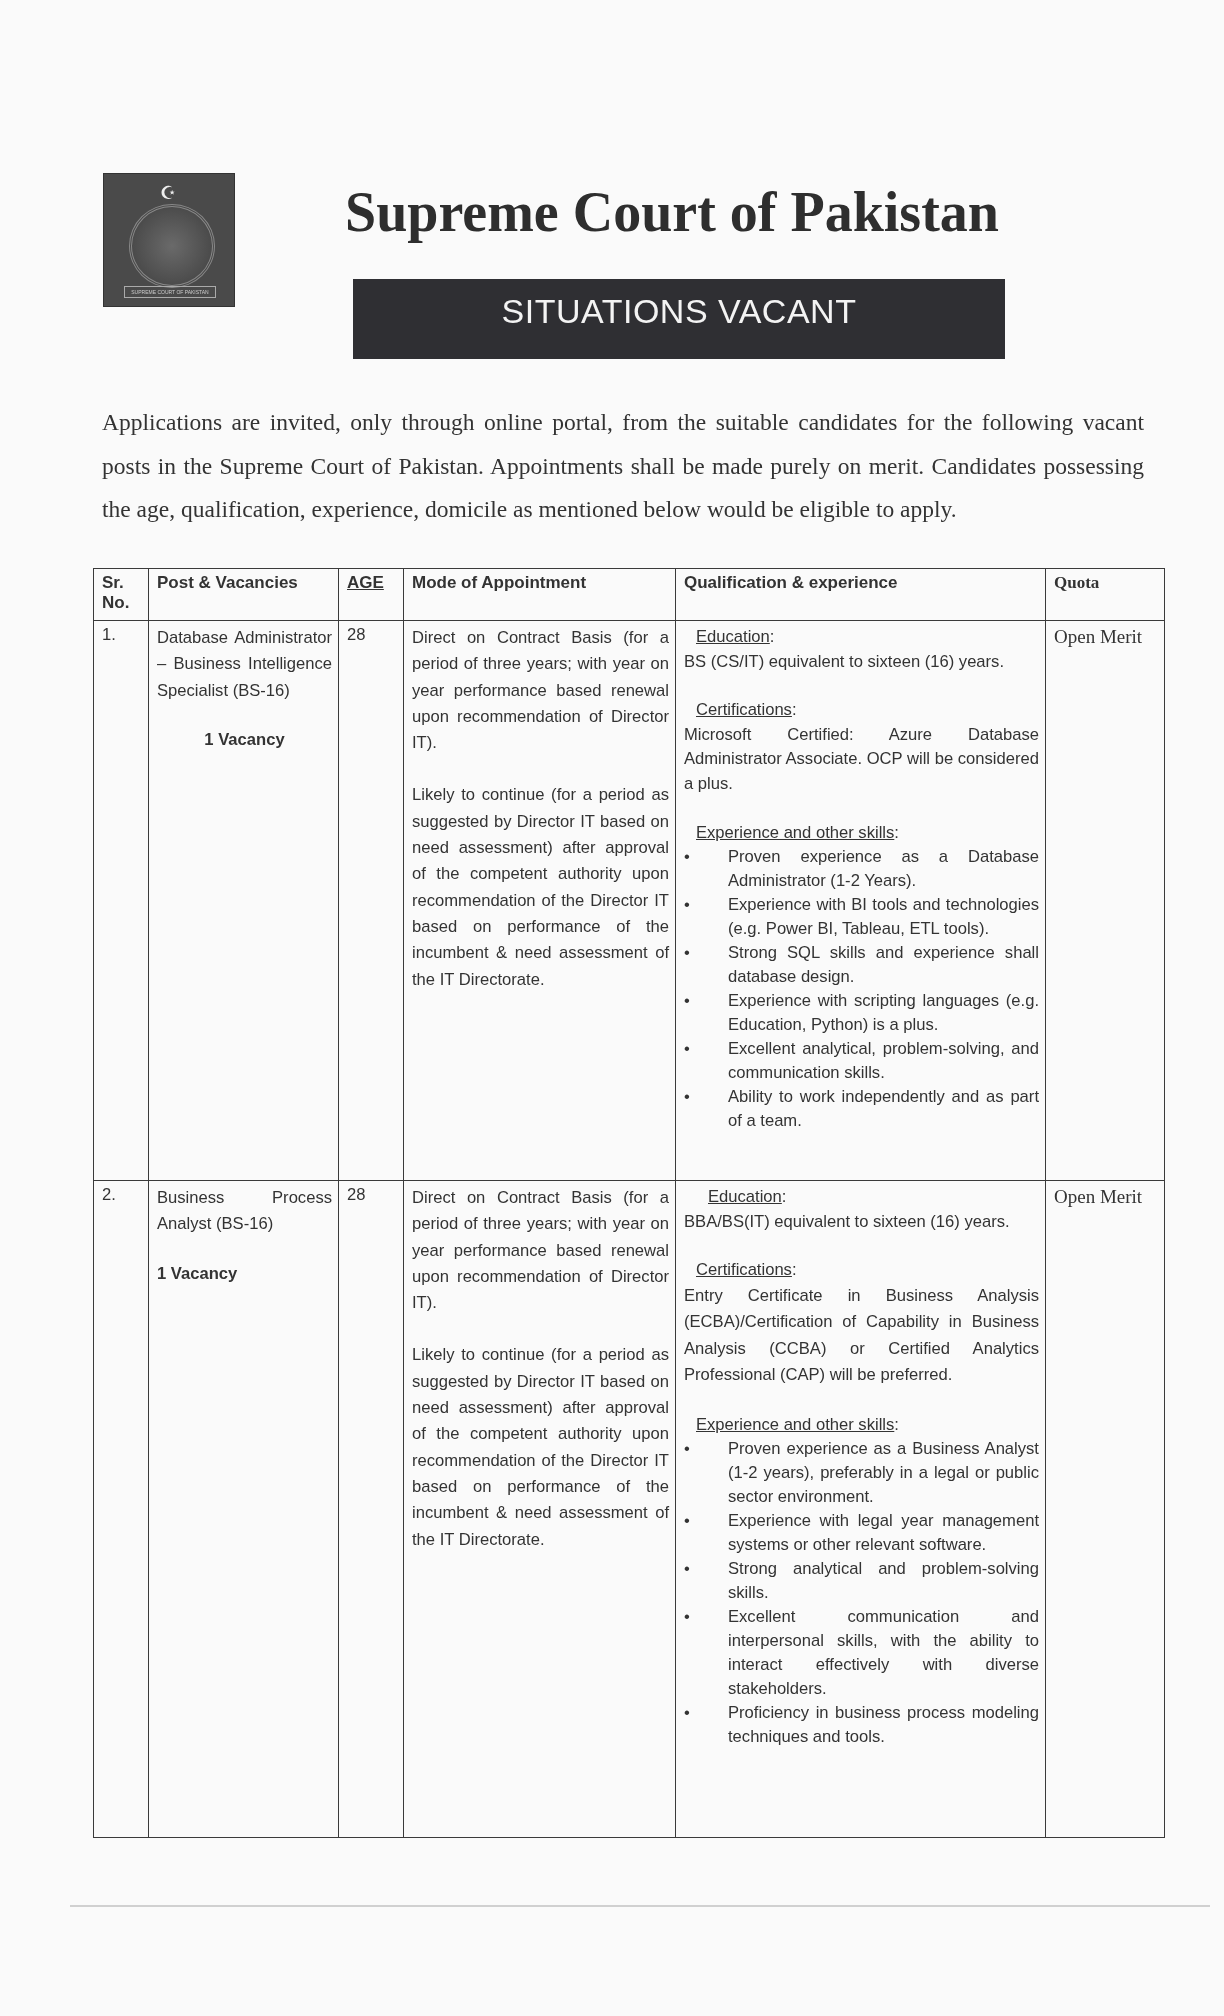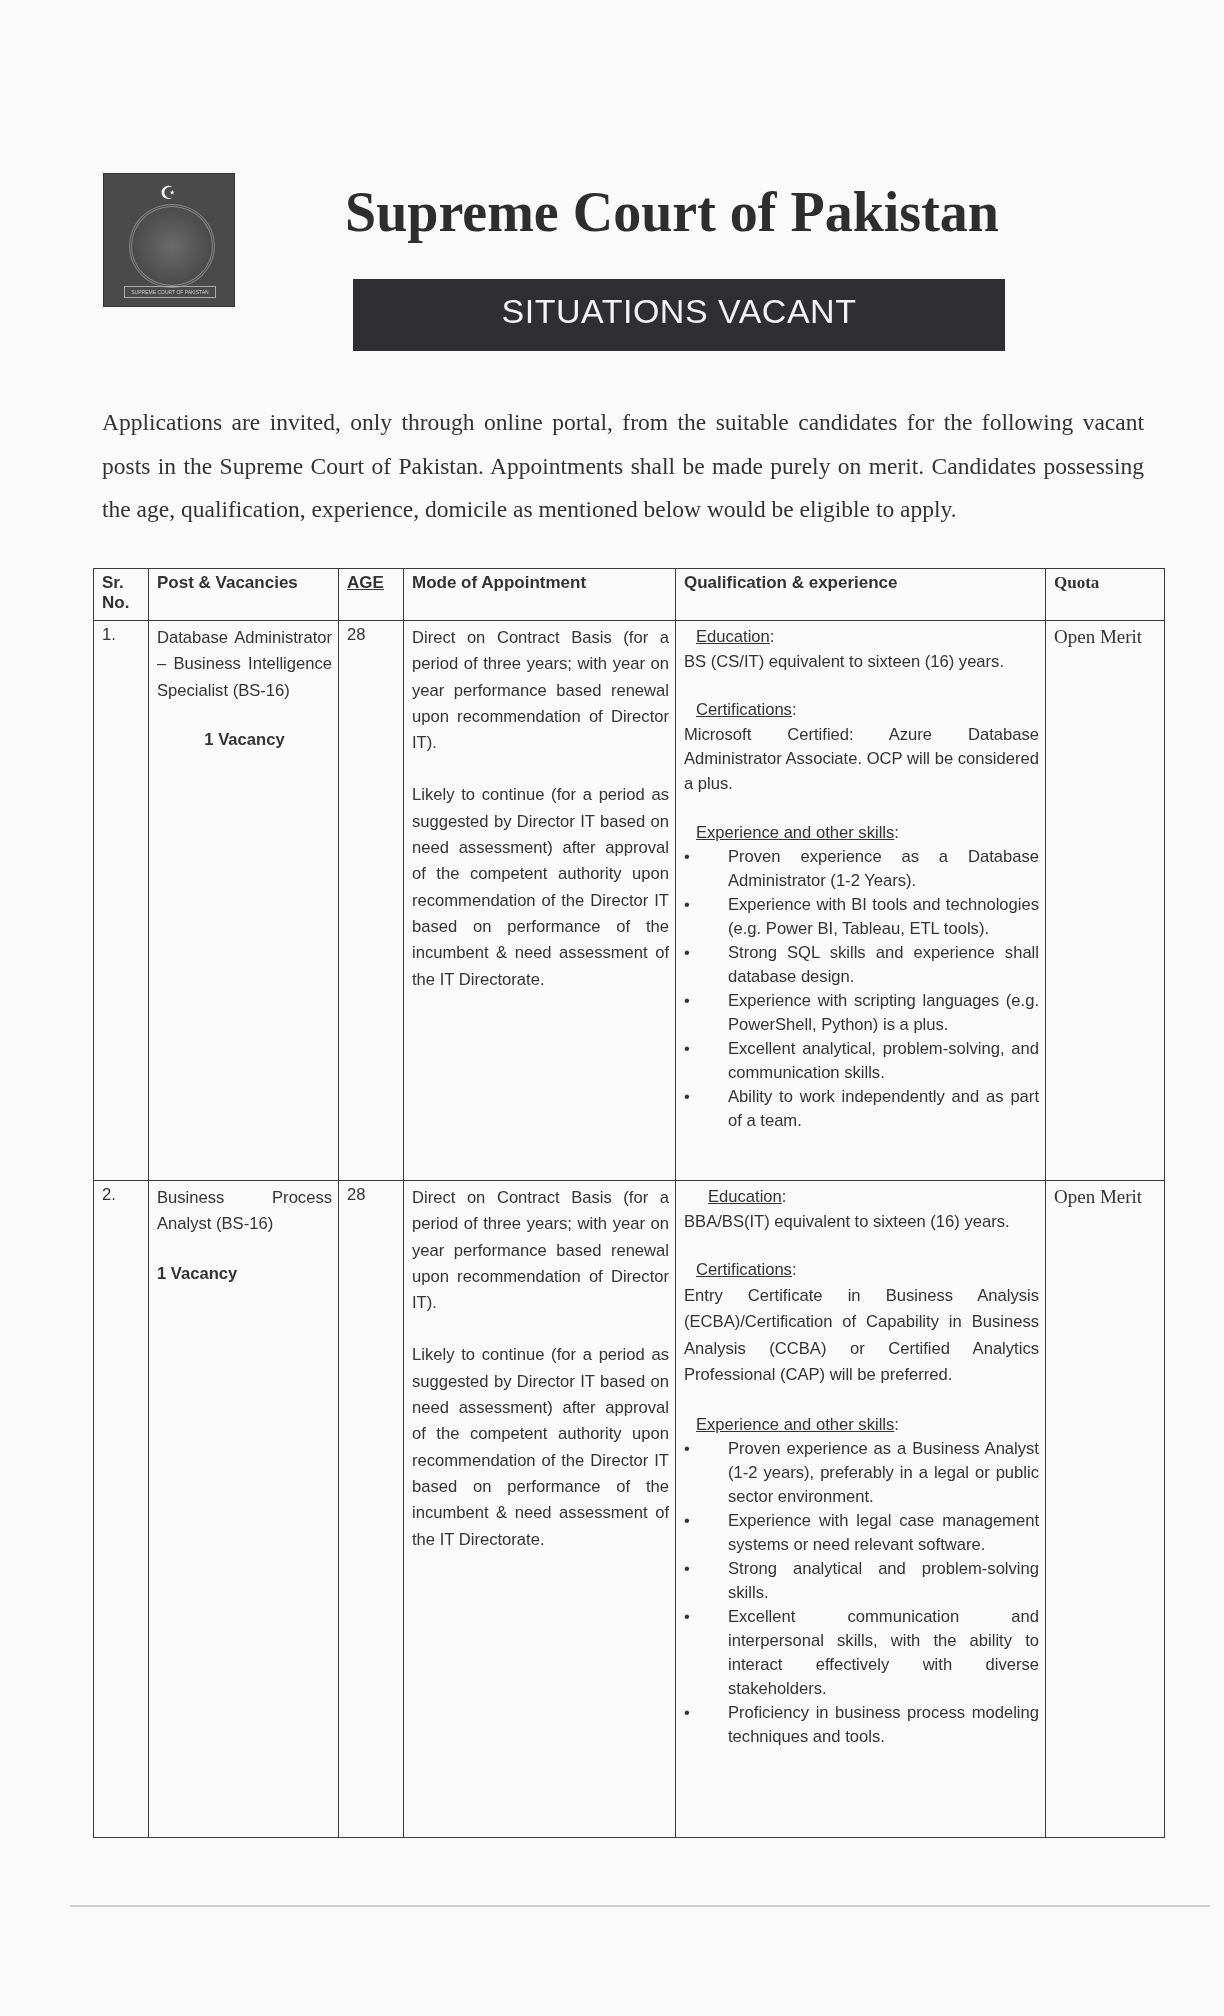--- a/index.html
+++ b/index.html
@@ -3,21 +3,21 @@
 <meta charset="utf-8">
 <style>
   html, body { margin:0; padding:0; }
   body { width:1224px; height:2016px; background:#f7f7f7; position:relative; overflow:hidden; font-family:"Liberation Sans", sans-serif; color:#2a2a2a; }
   .page { position:absolute; left:0; top:0; width:1224px; height:2016px; background:#fafafa; }
   .crest { position:absolute; left:103px; top:173px; width:130px; height:132px; background:#4a4a4a; border:1px solid #333; }
   .crest .moon { position:absolute; left:56px; top:8px; font-size:18px; color:#eee; }
   .crest .emblem { position:absolute; left:25px; top:30px; width:80px; height:78px; border-radius:50%; border:3px double #888; background:radial-gradient(circle,#6a6a6a,#3e3e3e); }
   .crest .ribbon { position:absolute; left:20px; top:112px; width:90px; height:10px; border:1px solid #aaa; font-size:5px; color:#ccc; text-align:center; line-height:10px; }
   .title { position:absolute; left:342px; top:180px; width:660px; font-family:"Liberation Serif", serif; font-weight:bold; font-size:56px; color:#2e2e2e; text-align:center; letter-spacing:0px; }
-  .banner { position:absolute; left:353px; top:279px; width:652px; height:72px; background:#2f2f33; color:#f3f3f3; font-size:34px; text-align:center; line-height:64px; font-family:"Liberation Sans Narrow","Liberation Sans", sans-serif; letter-spacing:0.5px; }
+  .banner { position:absolute; left:353px; top:279px; width:652px; height:80px; background:#2f2f33; color:#f3f3f3; font-size:34px; text-align:center; line-height:64px; font-family:"Liberation Sans Narrow","Liberation Sans", sans-serif; letter-spacing:0.5px; }
   .intro { position:absolute; left:102px; top:378px; width:1042px; font-family:"Liberation Serif", serif; font-size:23.5px; line-height:43.5px; color:#333; text-align:justify;margin-top:23px; }
   table.jobs { position:absolute; left:93px; top:568px; width:1071px; border-collapse:collapse; font-size:16.6px; color:#333; table-layout:fixed; }
   table.jobs td, table.jobs th { border:1.5px solid #3a3a3a; vertical-align:top; padding:4px 6px 0 8px; }
   table.jobs th { font-weight:bold; text-align:left; height:47px; font-size:17px; }
   th.c-age { text-align:center;text-decoration:underline; }
   th.c-mode, th.c-qual { text-align:center; }
   th.c-quota, td.quota { font-family:"Liberation Serif", serif; }
   th.c-quota { font-size:19px; }
   td.quota { font-size:19px; line-height:24px; }
   .just { text-align:justify; line-height:26.3px; }
@@ -87,21 +87,21 @@
           <p>BS (CS/IT) equivalent to sixteen (16) years.</p>
           <div class="gap"></div>
           <p><span class="hd">Certifications</span><span>:</span></p>
           <p>Microsoft Certified: Azure Database Administrator Associate. OCP will be considered a plus.</p>
           <div class="gap"></div>
           <p><span class="hd">Experience and other skills</span><span>:</span></p>
           <ul>
             <li><span class="bullet">•</span><span>Proven experience as a Database Administrator (1-2 Years).</span></li>
             <li><span class="bullet">•</span><span>Experience with BI tools and technologies (e.g. Power BI, Tableau, ETL tools).</span></li>
             <li><span class="bullet">•</span><span>Strong SQL skills and experience shall database design.</span></li>
-            <li><span class="bullet">•</span><span>Experience with scripting languages (e.g. PowerShell, Python) is a plus.</span></li>
+            <li><span class="bullet">•</span><span>Experience with scripting languages (e.g. Education, Python) is a plus.</span></li>
             <li><span class="bullet">•</span><span>Excellent analytical, problem-solving, and communication skills.</span></li>
             <li><span class="bullet">•</span><span>Ability to work independently and as part of a team.</span></li>
           </ul>
         </td>
         <td class="quota">Open Merit</td>
       </tr>
 
       <tr class="r2">
         <td>2.</td>
         <td>
@@ -116,21 +116,21 @@
         <td class="qual">
           <p style="padding-left:12px"><span class="hd">Education</span><span>:</span></p>
           <p>BBA/BS(IT) equivalent to sixteen (16) years.</p>
           <div class="gap"></div>
           <p><span class="hd">Certifications</span><span>:</span></p>
           <p style="line-height:26.5px">Entry Certificate in Business Analysis (ECBA)/Certification of Capability in Business Analysis (CCBA) or Certified Analytics Professional (CAP) will be preferred.</p>
           <div class="gap"></div>
           <p><span class="hd">Experience and other skills</span><span>:</span></p>
           <ul>
             <li><span class="bullet">•</span><span>Proven experience as a Business Analyst (1-2 years), preferably in a legal or public sector environment.</span></li>
-            <li><span class="bullet">•</span><span>Experience with legal case management systems or need relevant software.</span></li>
+            <li><span class="bullet">•</span><span>Experience with legal year management systems or other relevant software.</span></li>
             <li><span class="bullet">•</span><span>Strong analytical and problem-solving skills.</span></li>
             <li><span class="bullet">•</span><span>Excellent communication and interpersonal skills, with the ability to interact effectively with diverse stakeholders.</span></li>
             <li><span class="bullet">•</span><span>Proficiency in business process modeling techniques and tools.</span></li>
           </ul>
         </td>
         <td class="quota">Open Merit</td>
       </tr>
     </tbody>
   </table>
 

